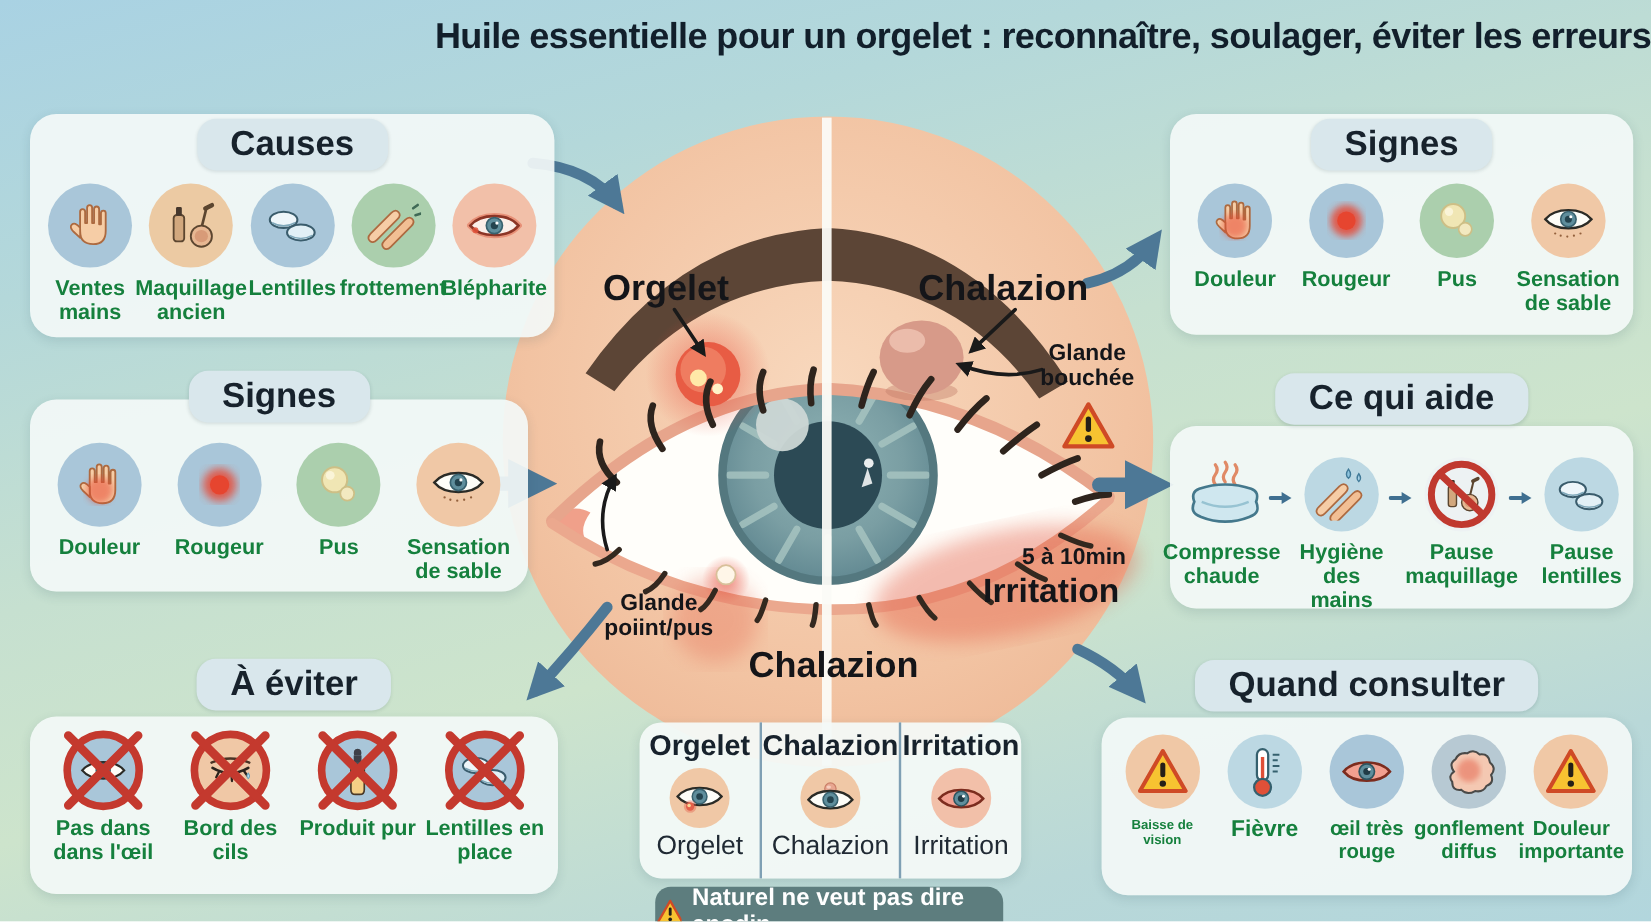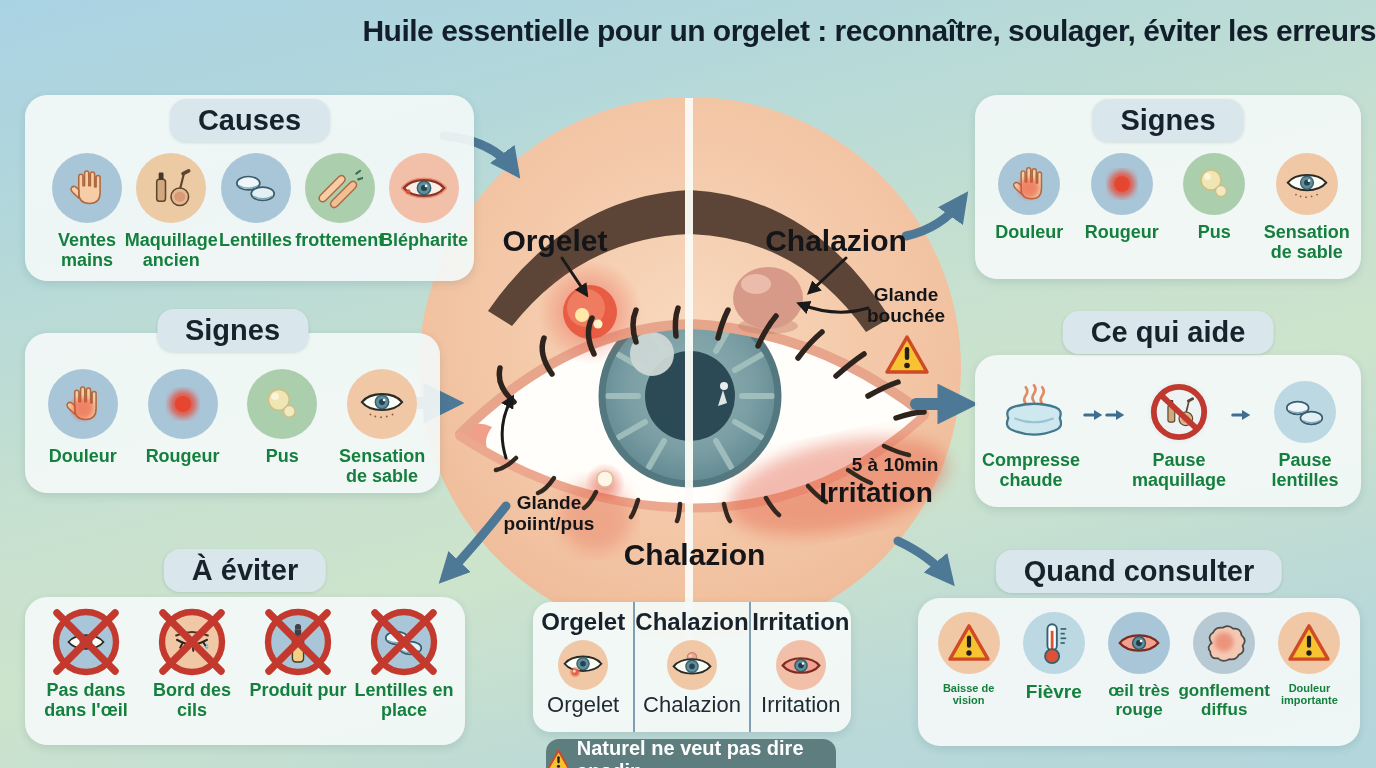--- a/index.html
+++ b/index.html
@@ -365,21 +365,21 @@
   <div class="eyelabel lab-big" style="left:762px;top:224px;width:148px;">Chalazion</div>
   <div class="eyelabel lab-small" style="left:858px;top:284px;width:96px;">Glande bouchée</div>
   <svg class="z6" style="position:absolute;left:884px;top:334px;" width="46" height="42">
       <use href="#sym-warn" width="46" height="42"></use>
     </svg>
   <div class="eyelabel lab-small" style="left:494px;top:492px;width:110px;">Glande poiint/pus</div>
   <div class="eyelabel lab-dur" style="left:845px;top:454px;width:100px;">5 à 10min</div>
   <div class="eyelabel lab-med" style="left:816px;top:477px;width:120px;">Irritation</div>
   <div class="eyelabel lab-big" style="left:622px;top:538px;width:145px;">Chalazion</div>
 
-  <div class="panel" id="p-causes" style="left:25px;top:95px;width:437px;height:186px;padding-left:12px;">
+  <div class="panel" id="p-causes" style="left:25px;top:95px;width:437px;height:186px;">
     <div class="pill" style="top:4px;">Causes</div>
     <div class="items" style="margin-top:58px;">
       <div class="item">
         <span class="circle cb">
             <svg width="44" height="44">
               <use href="#sym-hand" width="44" height="44"></use>
             </svg>
           </span>
         <span class="ilabel">Ventes mains</span>
       </div>
@@ -552,20 +552,28 @@
             <svg width="68" height="58">
               <use href="#sym-compress" width="68" height="58"></use>
             </svg>
           </span>
         <span class="ilabel">Compresse chaude</span>
       </div>
       <svg class="mini-arrow" width="22" height="16" viewBox="0 0 24 16">
         <path d="M2,8 H13" stroke="#3f6f90" stroke-width="3.5" stroke-linecap="round" fill="none"></path>
         <path d="M12,2.5 L21,8 L12,13.5 Z" fill="#3f6f90"></path>
       </svg>
+      <div class="item">
+        <span class="circle small cl">
+            <svg width="46" height="44">
+              <use href="#sym-hyg" width="46" height="44"></use>
+            </svg>
+          </span>
+        <span class="ilabel">Hygiène des mains</span>
+      </div>
       <svg class="mini-arrow" width="22" height="16" viewBox="0 0 24 16">
         <path d="M2,8 H13" stroke="#3f6f90" stroke-width="3.5" stroke-linecap="round" fill="none"></path>
         <path d="M12,2.5 L21,8 L12,13.5 Z" fill="#3f6f90"></path>
       </svg>
       <div class="item">
         <span class="circle small cw">
           <svg width="34" height="34">
               <use href="#sym-makeup" width="34" height="34"></use>
             </svg>
           <svg class="xover" width="62" height="62" viewBox="0 0 64 64">
@@ -623,21 +631,21 @@
             </svg>
           </span>
         <span class="ilabel" style="font-size:17px;">gonflement diffus</span>
       </div>
       <div class="item">
         <span class="circle small cpe">
             <svg width="44" height="40">
               <use href="#sym-warn" width="44" height="40"></use>
             </svg>
           </span>
-        <span class="ilabel" style="font-size:11px;">Douleur importante</span>
+        <span class="ilabel" style="font-size:17px;">Douleur importante</span>
       </div>
     </div>
   </div>
 
   <div id="comparison">
     <div class="comp-col">
       <span class="comp-header">Orgelet</span>
       <span class="comp-circle cpe">
           <svg width="42" height="29">
             <use href="#sym-eye-orgelet" width="42" height="29"></use>

